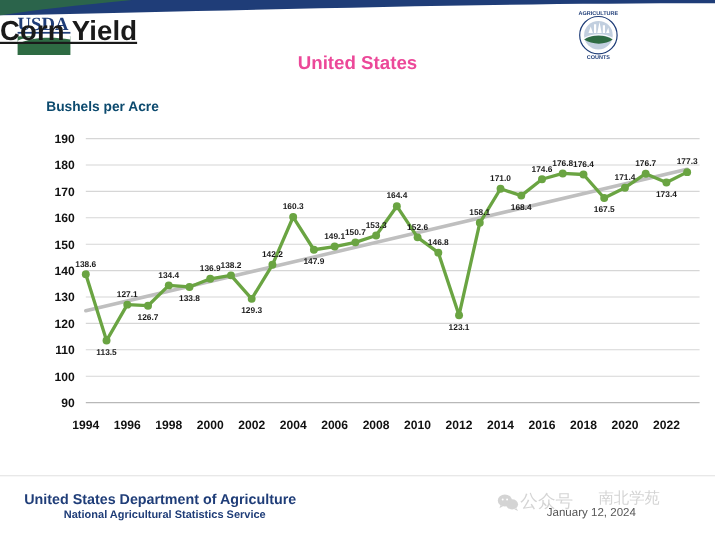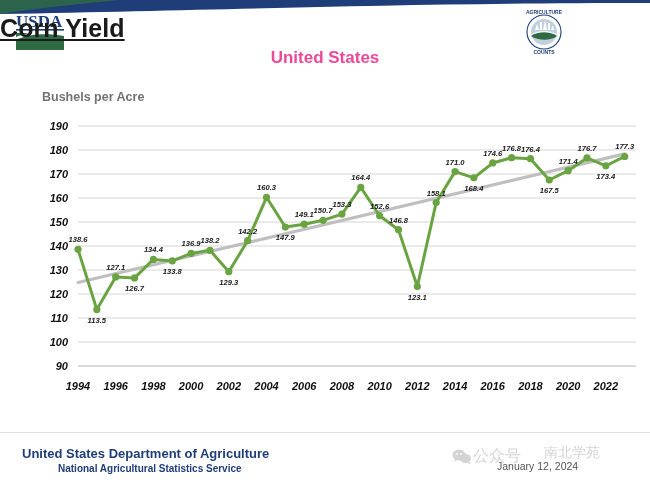--- a/index.html
+++ b/index.html
@@ -44,28 +44,28 @@
     text-decoration: underline;
   }
   .title-sub {
     position: absolute; top: 48px; left: 0; width: 650px;
     text-align: center;
     font-size: 17px; font-weight: bold; color: #ec4899;
   }
 
   .axis-caption {
     position: absolute; left: 42px; top: 90px;
-    font-size: 12.5px; font-weight: bold; color: #737373;
+    font-size: 12.5px; font-weight: bold; color: #0c4a6e;
   }
 
   
   .chart-area {
     position: absolute;
     left: 0px; top: 110px;
-    width: 650px; height: 290px; font-style: italic;
+    width: 650px; height: 290px;
   }
   .chart-area svg { display: block; }
 
   .gridline { stroke: #d6d6d6; stroke-width: 1; }
   .axisline { stroke: #b8b8b8; stroke-width: 1; }
   .trendline { stroke: #bfbfbf; stroke-width: 3.2; fill: none; stroke-linecap: round; }
   .dataline { stroke: #6aa442; stroke-width: 3; fill: none;
               stroke-linejoin: round; stroke-linecap: round; }
   .marker { fill: #6aa442; }
   .ylabel { font-family: "Liberation Sans", sans-serif;

